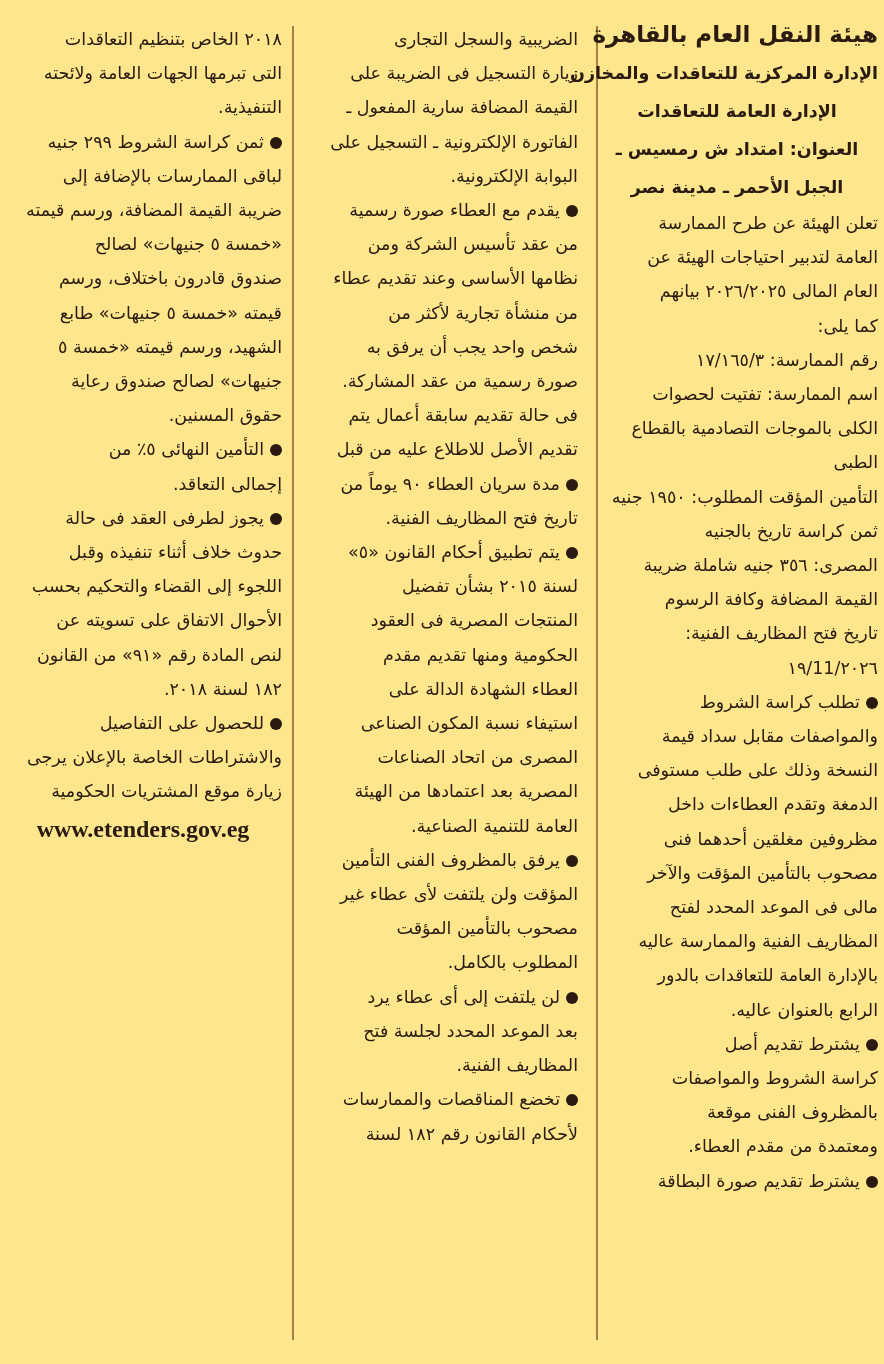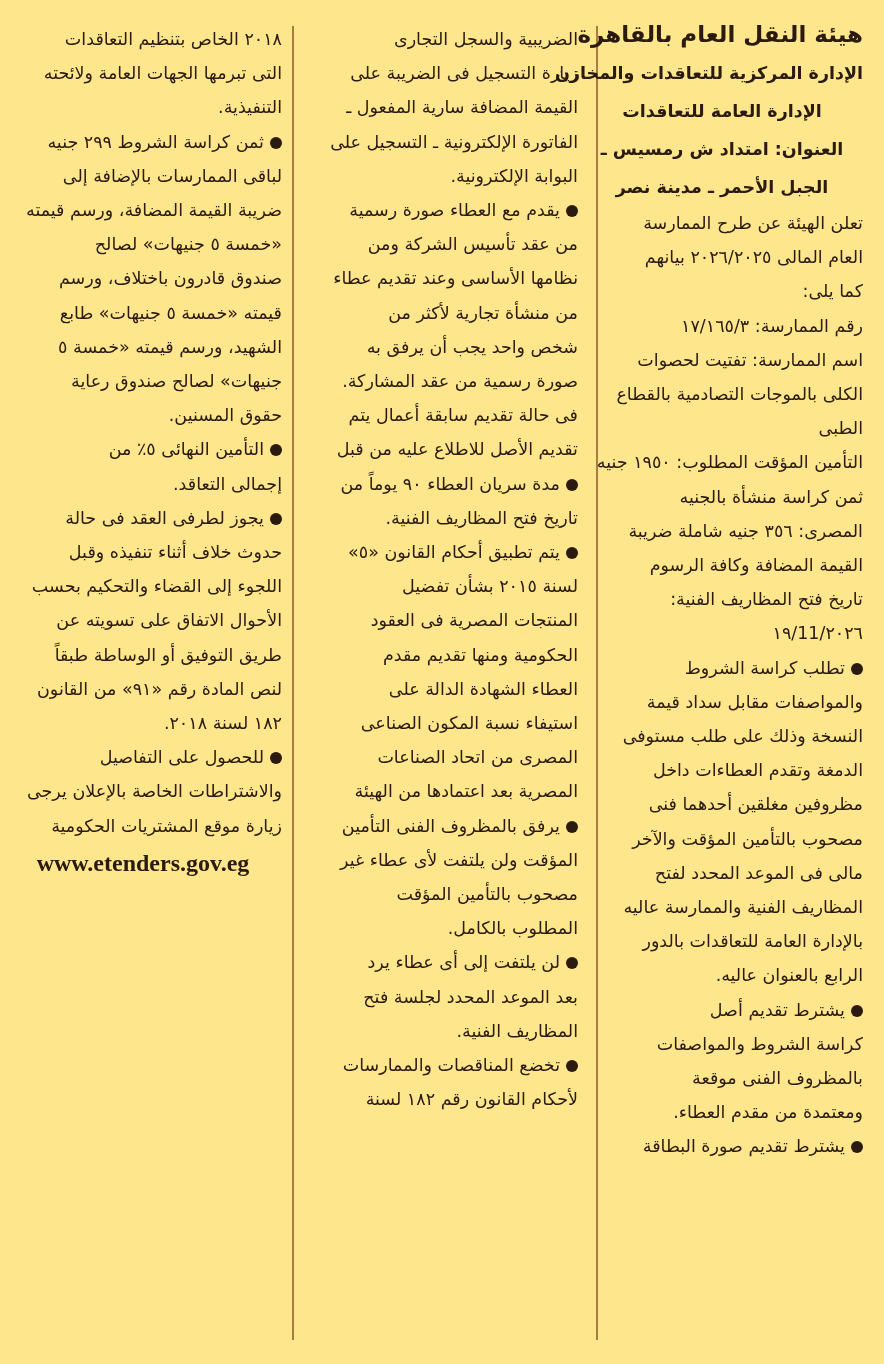--- a/index.html
+++ b/index.html
@@ -21,21 +21,21 @@
       direction: rtl;
     }
     .column {
       position: absolute;
       top: 8px;
       box-sizing: border-box;
       direction: rtl;
       text-align: justify;
       text-align-last: right;
     }
-    .col-right { right: 21px; width: 282px; }
+    .col-right { right: 6px; width: 282px; }
     .col-middle { right: 306px; width: 284px; }
     .col-left { right: 602px; width: 278px; }
 
     .divider {
       position: absolute;
       top: 26px;
       width: 1.5px;
       background: #8a5a2a;
       opacity: 0.75;
     }
@@ -94,28 +94,29 @@
 
   <div class="column col-right">
     <div class="title">هيئة النقل العام بالقاهرة</div>
     <div class="sub">الإدارة المركزية للتعاقدات والمخازن</div>
     <div class="sub">الإدارة العامة للتعاقدات</div>
     <div class="sub">العنوان: امتداد ش رمسيس ـ</div>
     <div class="sub">الجبل الأحمر ـ مدينة نصر</div>
 
     <div>
       <div class="line">تعلن الهيئة عن طرح الممارسة</div>
+      <div class="line">العامة لتدبير احتياجات الهيئة عن</div>
       <div class="line">العام المالى ٢٠٢٦/٢٠٢٥ بيانهم</div>
       <div class="line">كما يلى:</div>
       <div class="line">رقم الممارسة: ١٧/١٦٥/٣</div>
       <div class="line">اسم الممارسة: تفتيت لحصوات</div>
       <div class="line">الكلى بالموجات التصادمية بالقطاع</div>
       <div class="line">الطبى</div>
       <div class="line">التأمين المؤقت المطلوب: ١٩٥٠ جنيه</div>
-      <div class="line">ثمن كراسة منشأة بالجنيه</div>
+      <div class="line">ثمن كراسة تاريخ بالجنيه</div>
       <div class="line">المصرى: ٣٥٦ جنيه شاملة ضريبة</div>
       <div class="line">القيمة المضافة وكافة الرسوم</div>
       <div class="line">تاريخ فتح المظاريف الفنية:</div>
       <div class="line">٢٠٢٦/11/١٩</div>
     </div>
 
     <div>
       <div class="line"><span class="bullet"></span><span>تطلب كراسة الشروط</span></div>
       <div class="line">والمواصفات مقابل سداد قيمة</div>
       <div class="line">النسخة وذلك على طلب مستوفى</div>
@@ -168,20 +169,21 @@
 
     <div>
       <div class="line"><span class="bullet"></span><span>يتم تطبيق أحكام القانون «٥»</span></div>
       <div class="line">لسنة ٢٠١٥ بشأن تفضيل</div>
       <div class="line">المنتجات المصرية فى العقود</div>
       <div class="line">الحكومية ومنها تقديم مقدم</div>
       <div class="line">العطاء الشهادة الدالة على</div>
       <div class="line">استيفاء نسبة المكون الصناعى</div>
       <div class="line">المصرى من اتحاد الصناعات</div>
       <div class="line">المصرية بعد اعتمادها من الهيئة</div>
+      <div class="line">العامة للتنمية الصناعية.</div>
     </div>
 
     <div>
       <div class="line"><span class="bullet"></span><span>يرفق بالمظروف الفنى التأمين</span></div>
       <div class="line">المؤقت ولن يلتفت لأى عطاء غير</div>
       <div class="line">مصحوب بالتأمين المؤقت</div>
       <div class="line">المطلوب بالكامل.</div>
     </div>
 
     <div>
@@ -219,21 +221,20 @@
     <div>
       <div class="line"><span class="bullet"></span><span>التأمين النهائى ٥٪ من</span></div>
       <div class="line">إجمالى التعاقد.</div>
     </div>
 
     <div>
       <div class="line"><span class="bullet"></span><span>يجوز لطرفى العقد فى حالة</span></div>
       <div class="line">حدوث خلاف أثناء تنفيذه وقبل</div>
       <div class="line">اللجوء إلى القضاء والتحكيم بحسب</div>
       <div class="line">الأحوال الاتفاق على تسويته عن</div>
-      <div class="line">طريق التوفيق أو الوساطة طبقاً</div>
       <div class="line">لنص المادة رقم «٩١» من القانون</div>
       <div class="line">١٨٢ لسنة ٢٠١٨.</div>
     </div>
 
     <div>
       <div class="line"><span class="bullet"></span><span>للحصول على التفاصيل</span></div>
       <div class="line">والاشتراطات الخاصة بالإعلان يرجى</div>
       <div class="line">زيارة موقع المشتريات الحكومية</div>
     </div>
 

